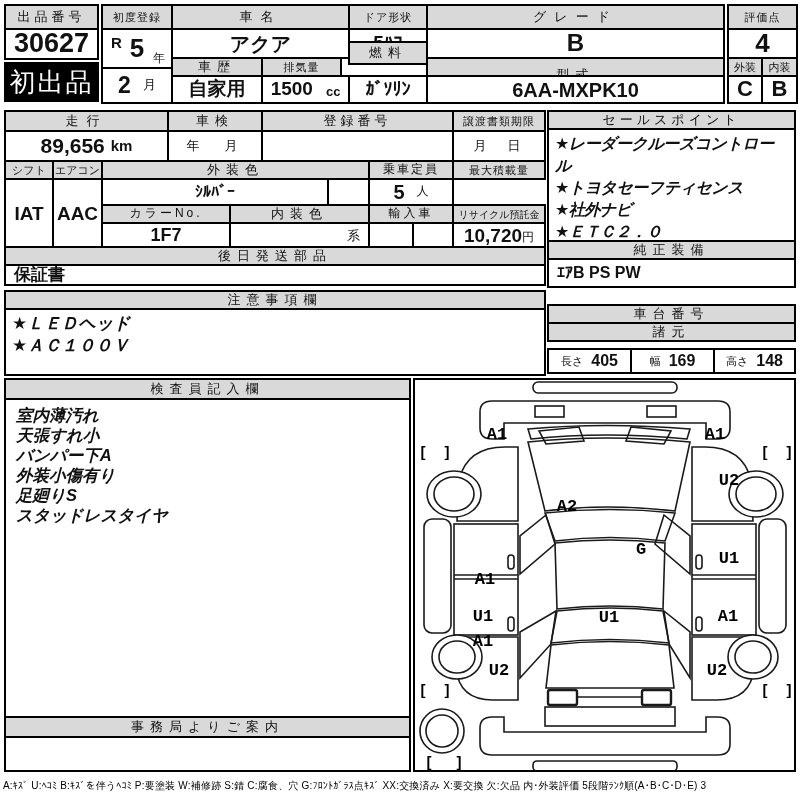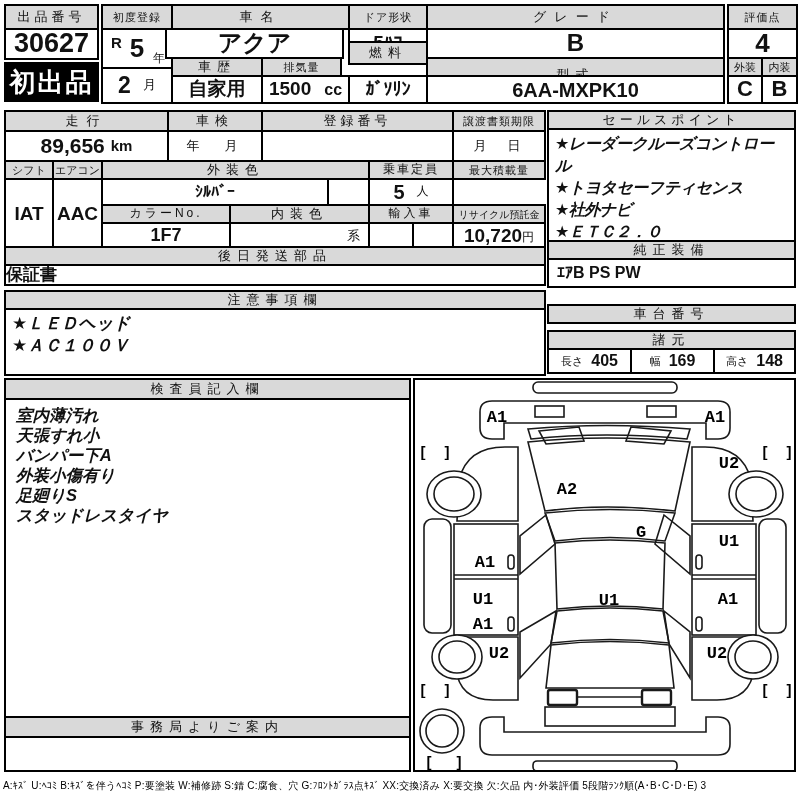--- a/index.html
+++ b/index.html
@@ -5,28 +5,28 @@
   html,body{margin:0;padding:0;background:#fff;}
   #sheet{position:relative;width:800px;height:800px;background:#fff;
          font-family:"Liberation Sans","DejaVu Sans",sans-serif;color:#111;overflow:hidden;}
   .c{position:absolute;box-sizing:border-box;border:2px solid #000;background:#fff;
      display:flex;align-items:center;justify-content:center;font-size:13px;line-height:1.1;overflow:hidden;}
   .hdr{background:#d9d9d9;font-size:13px;letter-spacing:4px;}
   .hdr.ls6{letter-spacing:6px}.hdr.ls8{letter-spacing:8px}
   .hdr.tight{letter-spacing:1px;font-size:11px}
   .hdr.xtight{letter-spacing:0;font-size:10px}
   .v{font-weight:700;}
-  .badge{background:#000;color:#fff;font-weight:700;font-size:26px;letter-spacing:2px;border:none;}
+  .badge{background:#000;color:#fff;font-weight:400;font-size:26px;letter-spacing:2px;border:none;}
   .left{justify-content:flex-start;}
   .right{justify-content:flex-end;}
-  .unit{font-weight:700;font-size:16px;margin-left:13px;align-self:flex-end;padding-bottom:3px;}
+  .unit{font-weight:700;font-size:13px;margin-left:13px;align-self:flex-end;padding-bottom:3px;}
   .list{display:block;padding:3px 6px;font-style:italic;}
   .list div{font-weight:700;}
   .mk{position:absolute;transform:translate(-50%,-50%);font-weight:700;font-size:17px;
-      font-family:"Liberation Mono","DejaVu Sans Mono",monospace;color:#000;}
+      font-family:"Liberation Mono","DejaVu Sans Mono",monospace;color:#000;margin-top:17px;}
   .bk{position:absolute;transform:translate(-50%,-50%);font-weight:700;font-size:15px;color:#000;}
   svg{position:absolute;left:0;top:0;}
   .legend{position:absolute;left:3px;top:779px;width:796px;font-size:10px;white-space:nowrap;
           letter-spacing:0.2px;color:#000;}
 </style>
 </head>
 <body>
 
 <div id="sheet">
 
@@ -38,21 +38,21 @@
   <div class="c" style="left:101px;top:28px;width:72px;height:41px">
     <span style="position:absolute;left:8px;top:5px;font-size:15px;font-weight:700">R</span>
     <span class="v" style="font-size:26px">5</span>
     <span style="position:absolute;right:6px;bottom:2px;font-size:12px">年</span>
   </div>
   <div class="c" style="left:101px;top:67px;width:72px;height:37px">
     <span class="v" style="font-size:23px">2</span>
     <span style="font-size:13px;margin-left:12px">月</span>
   </div>
   <div class="c hdr ls8" style="left:171px;top:4px;width:179px;height:26px">車名</div>
-  <div class="c v" style="left:165px;top:28px;width:179px;height:31px;font-size:24px">アクア</div>
+  <div class="c v" style="left:171px;top:28px;width:179px;height:31px;font-size:20px">アクア</div>
   <div class="c hdr tight" style="left:348px;top:4px;width:80px;height:26px">ドア形状</div>
   <div class="c v" style="left:348px;top:28px;width:80px;height:31px;font-size:19px">5ﾊｺ</div>
   <div class="c hdr ls8" style="left:426px;top:4px;width:299px;height:26px">グレード</div>
   <div class="c v" style="left:426px;top:28px;width:299px;height:31px;font-size:24px">B</div>
   <div class="c hdr ls6" style="left:171px;top:57px;width:92px;height:20px">車歴</div>
   <div class="c v" style="left:171px;top:75px;width:92px;height:29px;font-size:19px">自家用</div>
   <div class="c hdr tight" style="left:261px;top:57px;width:81px;height:20px">排気量</div>
   <div class="c" style="left:261px;top:75px;width:89px;height:29px">
     <span class="v" style="font-size:19px">1500</span>
     <span class="unit">cc</span>
@@ -104,41 +104,41 @@
   <div class="c v" style="left:101px;top:222px;width:130px;height:28px;font-size:18px">1F7</div>
   <div class="c right" style="left:229px;top:222px;width:141px;height:28px;padding-right:8px;font-size:13px">系</div>
   <div class="c" style="left:368px;top:222px;width:46px;height:28px"></div>
   <div class="c" style="left:412px;top:222px;width:42px;height:28px"></div>
   <div class="c" style="left:452px;top:222px;width:94px;height:28px">
     <span class="v" style="font-size:19px">10,720</span>
     <span style="font-size:12px;align-self:flex-end;padding-bottom:4px">円</span>
   </div>
 
   <div class="c hdr ls6" style="left:4px;top:246px;width:542px;height:20px">後日発送部品</div>
-  <div class="c v left" style="left:4px;top:264px;width:542px;height:22px;font-size:17px">保証書</div>
+  <div class="c v left" style="left:4px;top:264px;width:542px;height:22px;padding-left:8px;font-size:17px">保証書</div>
 
   <div class="c hdr ls6" style="left:4px;top:290px;width:542px;height:20px">注意事項欄</div>
   <div class="c list" style="left:4px;top:308px;width:542px;height:68px">
     <div style="font-size:17px;line-height:22px">★ＬＥＤヘッド</div>
     <div style="font-size:17px;line-height:22px">★ＡＣ１００Ｖ</div>
   </div>
 
   <div class="c hdr" style="left:547px;top:110px;width:249px;height:20px">セールスポイント</div>
   <div class="c list" style="left:547px;top:128px;width:249px;height:114px">
     <div style="font-size:16px;line-height:22px;letter-spacing:-0.5px">★レーダークルーズコントロール</div>
     <div style="font-size:16px;line-height:22px;letter-spacing:-0.5px">★トヨタセーフティセンス</div>
     <div style="font-size:16px;line-height:22px;letter-spacing:-0.5px">★社外ナビ</div>
     <div style="font-size:16px;line-height:22px;letter-spacing:-0.5px">★ＥＴＣ２．０</div>
 
   </div>
   <div class="c hdr ls6" style="left:547px;top:240px;width:249px;height:20px">純正装備</div>
   <div class="c v left" style="left:547px;top:258px;width:249px;height:30px;padding-left:8px;font-size:16px">ｴｱB PS PW</div>
 
   <div class="c hdr ls6" style="left:547px;top:304px;width:249px;height:20px">車台番号</div>
-  <div class="c hdr ls6" style="left:547px;top:330px;width:249px;height:20px">諸元</div>
+  <div class="c hdr ls6" style="left:547px;top:322px;width:249px;height:20px">諸元</div>
   <div class="c" style="left:547px;top:348px;width:85px;height:26px">
     <span style="font-size:11px;margin-right:8px">長さ</span>
     <span class="v" style="font-size:16px">405</span>
   </div>
   <div class="c" style="left:630px;top:348px;width:85px;height:26px">
     <span style="font-size:11px;margin-right:8px">幅</span>
     <span class="v" style="font-size:16px">169</span>
   </div>
   <div class="c" style="left:713px;top:348px;width:83px;height:26px">
     <span style="font-size:11px;margin-right:8px">高さ</span>

